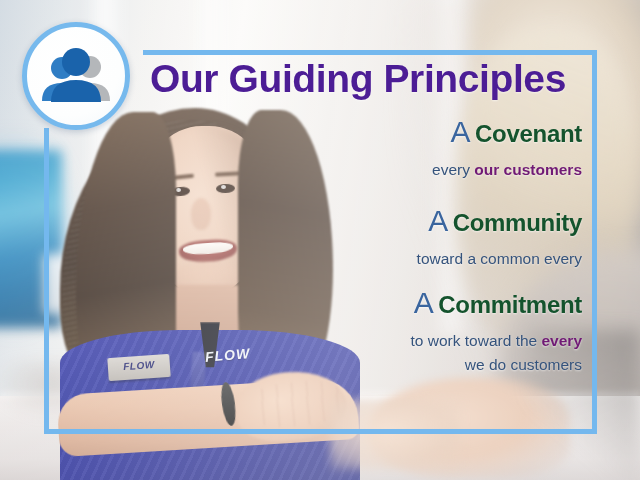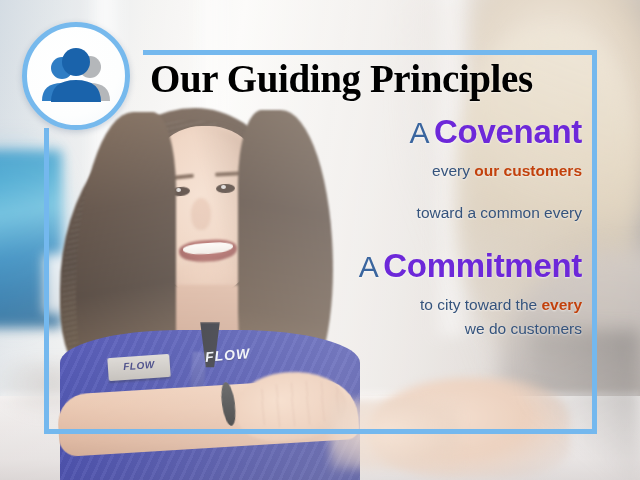--- a/index.html
+++ b/index.html
@@ -303,58 +303,57 @@
   .badge-icon { position: absolute; left: 22px; top: 22px; width: 108px; height: 108px; }
 
   
   .content {
     position: absolute; left: 150px; top: 56px; width: 432px;
     text-align: right;
   }
   .title {
     font-size: 39px;
     font-weight: bold;
-    color: #000000;
+    color: #4c1d95;
     letter-spacing: -.4px;
     line-height: 46px;
     text-align: left;
     margin: 0 0 10px 0;
     text-shadow: 0 1px 2px rgba(255,255,255,.55);
-    font-family: Liberation Serif, serif;
   }
   .block { margin-bottom: 9px; }
   .headline {
     line-height: 40px;
     margin: 0;
     white-space: nowrap;
   }
   .headline .art {
     font-size: 30px;
     font-weight: normal;
     color: #3a659e;
   }
   .headline .key {
-    font-size: 33px;
+    font-size: 24px;
     font-weight: bold;
-    color: #6d28d9;
+    color: #14532d;
     letter-spacing: -.3px;
     text-align: right;
   }
   .sub {
     font-size: 15.5px;
     line-height: 22px;
     color: #35537c;
     margin: 2px 0 0 0;
     font-weight: normal;
   }
-  .sub b { font-weight: bold; color: #c2410c; }
+  .sub b { font-weight: bold; color: #701a75; }
   .t-shadow { text-shadow: 0 1px 2px rgba(255,255,255,.6); }
   .blk-covenant   { margin-top: 6px; }
   .blk-community  { margin-top: 20px; }
-  .blk-commitment { margin-top: 22px; }
+  .blk-commitment { margin-top: 13px; }
 </style>
 </head>
 <body>
 
 <div id="stage">
 
   <div class="photo">
     <div class="bg-base"></div>
     <div class="mullion m1"></div>
     <div class="mullion m2"></div>
@@ -432,28 +431,32 @@
       <p class="headline t-shadow">
         <span class="art">A</span>
         <span class="key">Covenant</span>
       </p>
       <p class="sub t-shadow">
         <span>every </span><b>our customers</b>
       </p>
     </div>
 
     <div class="block blk-community">
+      <p class="headline t-shadow">
+        <span class="art">A</span>
+        <span class="key">Community</span>
+      </p>
       <p class="sub t-shadow">toward a common every</p>
     </div>
 
     <div class="block blk-commitment">
       <p class="headline t-shadow">
         <span class="art">A</span>
         <span class="key">Commitment</span>
       </p>
       <p class="sub t-shadow">
-        <span>to city toward the </span><b>every</b>
+        <span>to work toward the </span><b>every</b>
       </p>
       <p class="sub t-shadow">we do customers</p>
     </div>
 
   </div>
 </div>
 
 </body></html>

